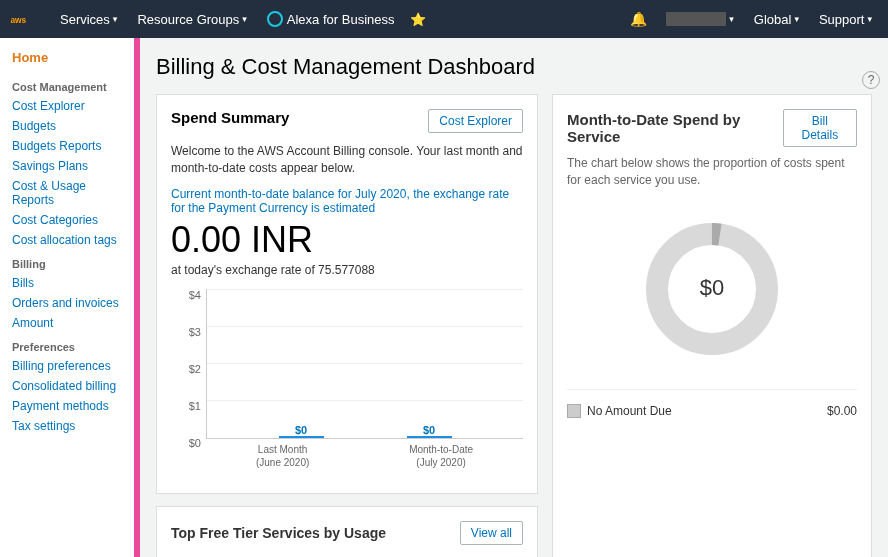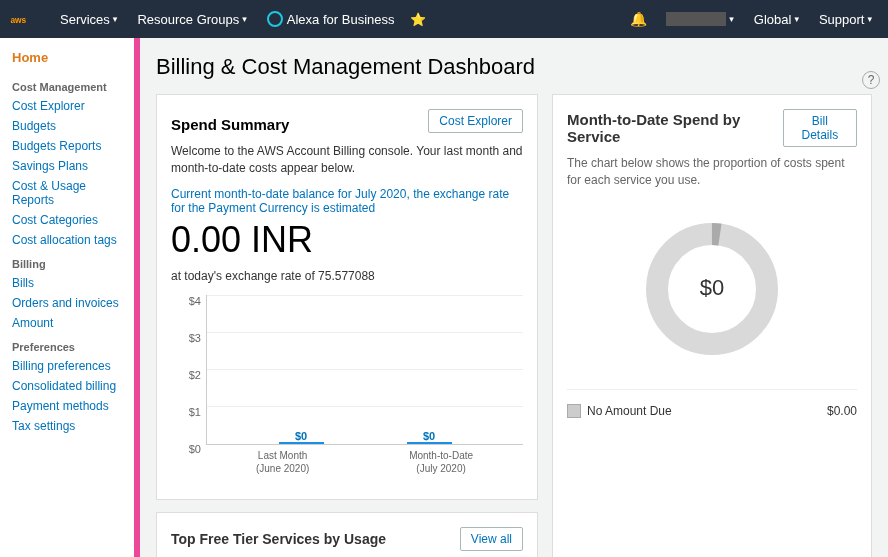--- a/index.html
+++ b/index.html
@@ -120,21 +120,21 @@
     }
 
     
     .card {
       background: #fff;
       border: 1px solid #ddd;
       padding: 14px;
     }
     .card-header {
       display: flex;
-      align-items: flex-end;
+      align-items: flex-start;
       justify-content: space-between;
       margin-bottom: 10px;
     }
     .card-title {
       font-size: 15px;
       font-weight: bold;
       color: #000;
     }
     .btn-outline {
       border: 1px solid #aab7b8;
@@ -159,21 +159,21 @@
     }
     .balance-converts {
       font-size: 12px;
       color: #333;
       margin-bottom: 2px;
     }
     .big-amount {
       font-size: 36px;
       color: #000;
       font-weight: 300;
-      margin-bottom: 8px;
+      margin-bottom: 2px;
     }
     .exchange-rate {
       font-size: 12px;
       color: #333;
       margin-bottom: 12px;
     }
 
     
     .bottom-card {
       background: #fff;

